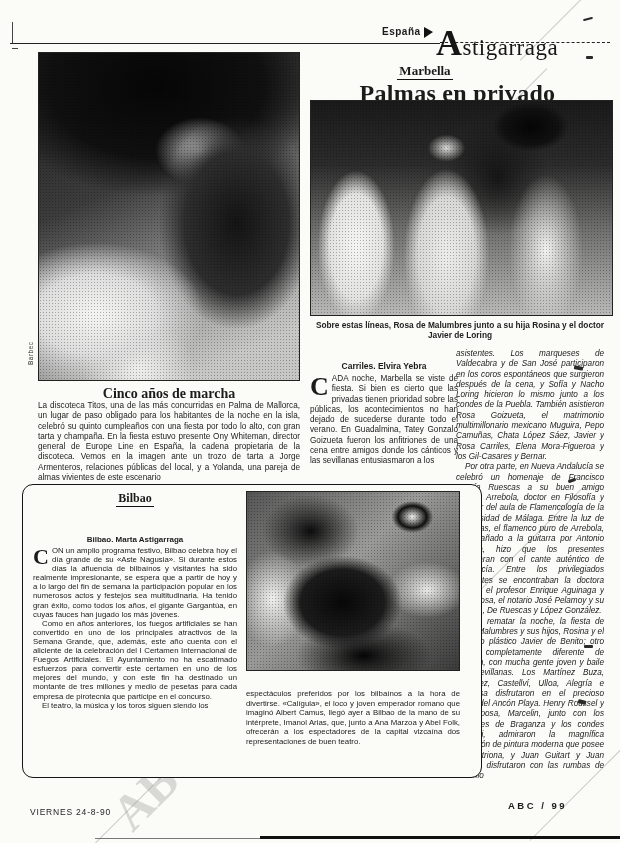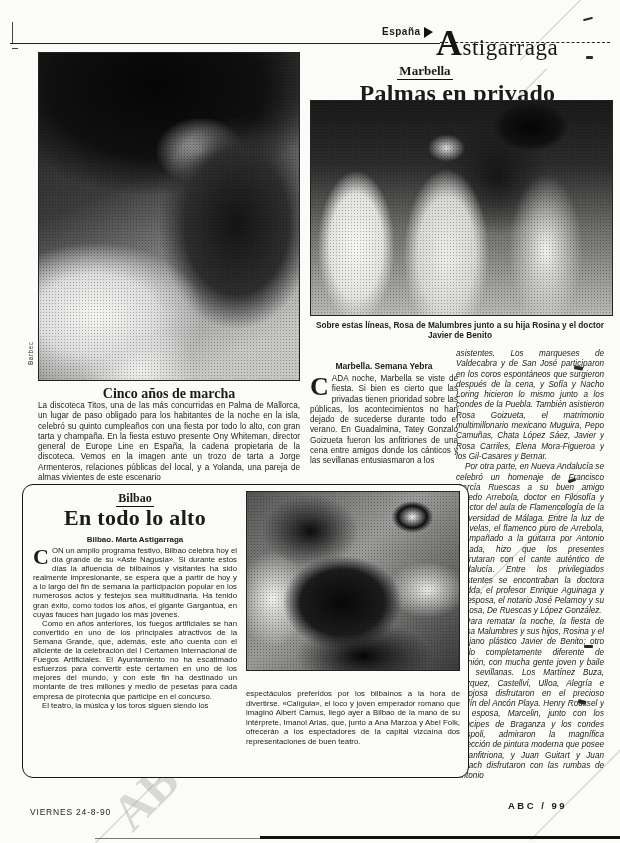--- a/index.html
+++ b/index.html
@@ -49,21 +49,21 @@
   
   .caption-head{font-family:"Liberation Serif",serif;font-weight:bold;font-size:14px;text-align:center;}
   .body-txt{font-size:8.2px;line-height:10.3px;text-align:justify;overflow:hidden;}
   .body-sm{font-size:7.8px;line-height:9.1px;text-align:justify;overflow:hidden;}
   .body-txt p,.body-sm p{margin:0;text-indent:9px;}
   .body-txt p:first-child,.body-sm p:first-child{text-indent:0;}
   .byline{font-size:8.5px;font-weight:bold;text-align:center;}
   .photo-cap{font-size:8.3px;font-weight:bold;text-align:center;line-height:10px;color:#222;}
   .dropcap{float:left;font-family:"Liberation Serif",serif;font-weight:bold;font-size:26px;
            line-height:22px;padding:2px 3px 0 0;}
-  .bilbao-box{border:1.5px solid #151515;border-radius:11px;background:#fbfbf8;}
+  .bilbao-box{border:1.5px solid #151515;border-radius:11px;background:#fbfbf8;padding-left:13px;}
   .vcredit{writing-mode:vertical-rl;transform:rotate(180deg);font-size:6.5px;color:#333;letter-spacing:.5px;}
   
   .footer-date{font-size:8.5px;letter-spacing:.8px;color:#1e1e1e;margin-top:27px;}
   .footer-page{font-size:9.5px;font-weight:bold;letter-spacing:2.5px;}
   
   .wm{font-family:"Liberation Serif",serif;font-weight:bold;color:#9a9a96;opacity:.35;
       transform:rotate(-45deg);pointer-events:none;}
   .wline{height:1px;background:#9a9a96;opacity:.5;transform:rotate(-45deg);transform-origin:left center;}
   .smark{background:#2a2a2a;border-radius:1px;}
 </style>
@@ -97,39 +97,38 @@
   <div class="abs photo" style="left:38px;top:52px;width:260px;height:327px;">
     <div class="photo1-bg"></div>
     <div class="halftone"></div>
   </div>
   <div class="abs vcredit" style="left:27px;top:245px;height:120px;">Barbec</div>
 
   <div class="abs photo" style="left:310px;top:100px;width:301px;height:214px;">
     <div class="photo2-bg"></div>
     <div class="halftone"></div>
   </div>
-  <div class="abs photo-cap" style="left:306px;top:320px;width:308px;">Sobre estas líneas, Rosa de Malumbres junto a su hija Rosina y el doctor Javier de Benito</div>
+  <div class="abs photo-cap" style="left:306px;top:320px;width:308px;">Sobre estas líneas, Rosa de Malumbres junto a su hija Rosina y el doctor Javier de Loring</div>
 
-  <div class="abs byline" style="left:310px;top:361px;width:148px;">Marbella. Semana Yebra</div>
+  <div class="abs byline" style="left:310px;top:361px;width:148px;">Carriles. Elvira Yebra</div>
   <div class="abs body-txt" style="left:310px;top:374px;width:148px;height:108px;">
     <span class="dropcap">C</span><span>ADA noche, Marbella se viste de fiesta. Si bien es cierto que las privadas tienen prioridad sobre las públicas, los acontecimientos no han dejado de sucederse durante todo el verano. En Guadalmina, Tatey Gonzalo Goizueta fueron los anfitriones de una cena entre amigos donde los cánticos y las sevillanas entusiasmaron a los</span>
   </div>
   <div class="abs body-txt" style="left:456px;top:349px;width:148px;height:442px;font-style:italic;">
     <p>asistentes. Los marqueses de Valdecabra y de San José participaron en los coros espontáneos que surgieron después de la cena, y Sofía y Nacho Loring hicieron lo mismo junto a los condes de la Puebla. También asistieron Rosa Goizueta, el matrimonio multimillonario mexicano Muguira, Pepo Camuñas, Chata López Sáez, Javier y Rosa Carriles, Elena Mora-Figueroa y los Gil-Casares y Bernar.</p>
     <p>Por otra parte, en Nueva Andalucía se celebró un homenaje de Francisco García Ruescas a su buen amigo Alfredo Arrebola, doctor en Filosofía y director del aula de Flamencología de la Universidad de Málaga. Entre la luz de las velas, el flamenco puro de Arrebola, acompañado a la guitarra por Antonio Losada, hizo que los presentes disfrutaran con el cante auténtico de Andalucía. Entre los privilegiados asistentes se encontraban la doctora Dodda, el profesor Enrique Aguinaga y su esposa, el notario José Pelamoy y su esposa, De Ruescas y López González.</p>
     <p>Para rematar la noche, la fiesta de Rosa Malumbres y sus hijos, Rosina y el cirujano plástico Javier de Benito; otro estilo completamente diferente de reunión, con mucha gente joven y baile por sevillanas. Los Martínez Buza, Vázquez, Castellví, Ulloa, Alegría e Hinojosa disfrutaron en el precioso jardín del Ancón Playa. Henry Roussel y su esposa, Marcelin, junto con los príncipes de Braganza y los condes Róspoli, admiraron la magnífica colección de pintura moderna que posee la anfitriona, y Juan Guitart y Juan Arbach disfrutaron con las rumbas de Antonio</p>
   </div>
 
   <div class="abs caption-head" style="left:38px;top:386px;width:262px;">Cinco años de marcha</div>
   <div class="abs body-txt" style="left:38px;top:401px;width:262px;height:80px;">La discoteca Titos, una de las más concurridas en Palma de Mallorca, un lugar de paso obligado para los habitantes de la noche en la isla, celebró su quinto cumpleaños con una fiesta por todo lo alto, con gran tarta y champaña. En la fiesta estuvo presente Ony Whiteman, director general de Europe Line en España, la cadena propietaria de la discoteca. Vemos en la imagen ante un trozo de tarta a Jorge Armenteros, relaciones públicas del local, y a Yolanda, una pareja de almas vivientes de este escenario</div>
 
   <div class="abs bilbao-box" style="left:22px;top:484px;width:445px;height:292px;">
 
     <div class="abs kicker" style="left:10px;top:6px;width:204px;font-size:12px;"><span>Bilbao</span></div>
-    <div class="abs headline-lg" style="left:10px;top:20px;width:204px;font-size:22px;">En todo lo alto</div>
     <div class="abs byline" style="left:10px;top:50px;width:204px;text-align:center;font-size:8px;">Bilbao. Marta Astigarraga</div>
     <div class="abs body-sm" style="left:10px;top:61px;width:204px;height:224px;">
       <p><span class="dropcap" style="font-size:22px;line-height:18px;">C</span><span>ON un amplio programa festivo, Bilbao celebra hoy el día grande de su «Aste Nagusia». Si durante estos días la afluencia de bilbaínos y visitantes ha sido realmente impresionante, se espera que a partir de hoy y a lo largo del fin de semana la participación popular en los numerosos actos y festejos sea multitudinaria. Ha tenido gran éxito, como todos los años, el gigante Gargantúa, en cuyas fauces han jugado los más jóvenes.</span></p>
       <p>Como en años anteriores, los fuegos artificiales se han convertido en uno de los principales atractivos de la Semana Grande, que, además, este año cuenta con el aliciente de la celebración del I Certamen Internacional de Fuegos Artificiales. El Ayuntamiento no ha escatimado esfuerzos para convertir este certamen en uno de los mejores del mundo, y con este fin ha destinado un montante de tres millones y medio de pesetas para cada empresa de pirotecnia que participe en el concurso.</p>
       <p>El teatro, la música y los toros siguen siendo los</p>
     </div>
 
     <div class="abs photo" style="left:223px;top:6px;width:212px;height:178px;">
       <div class="photo3-bg"></div>
       <div class="halftone"></div>

